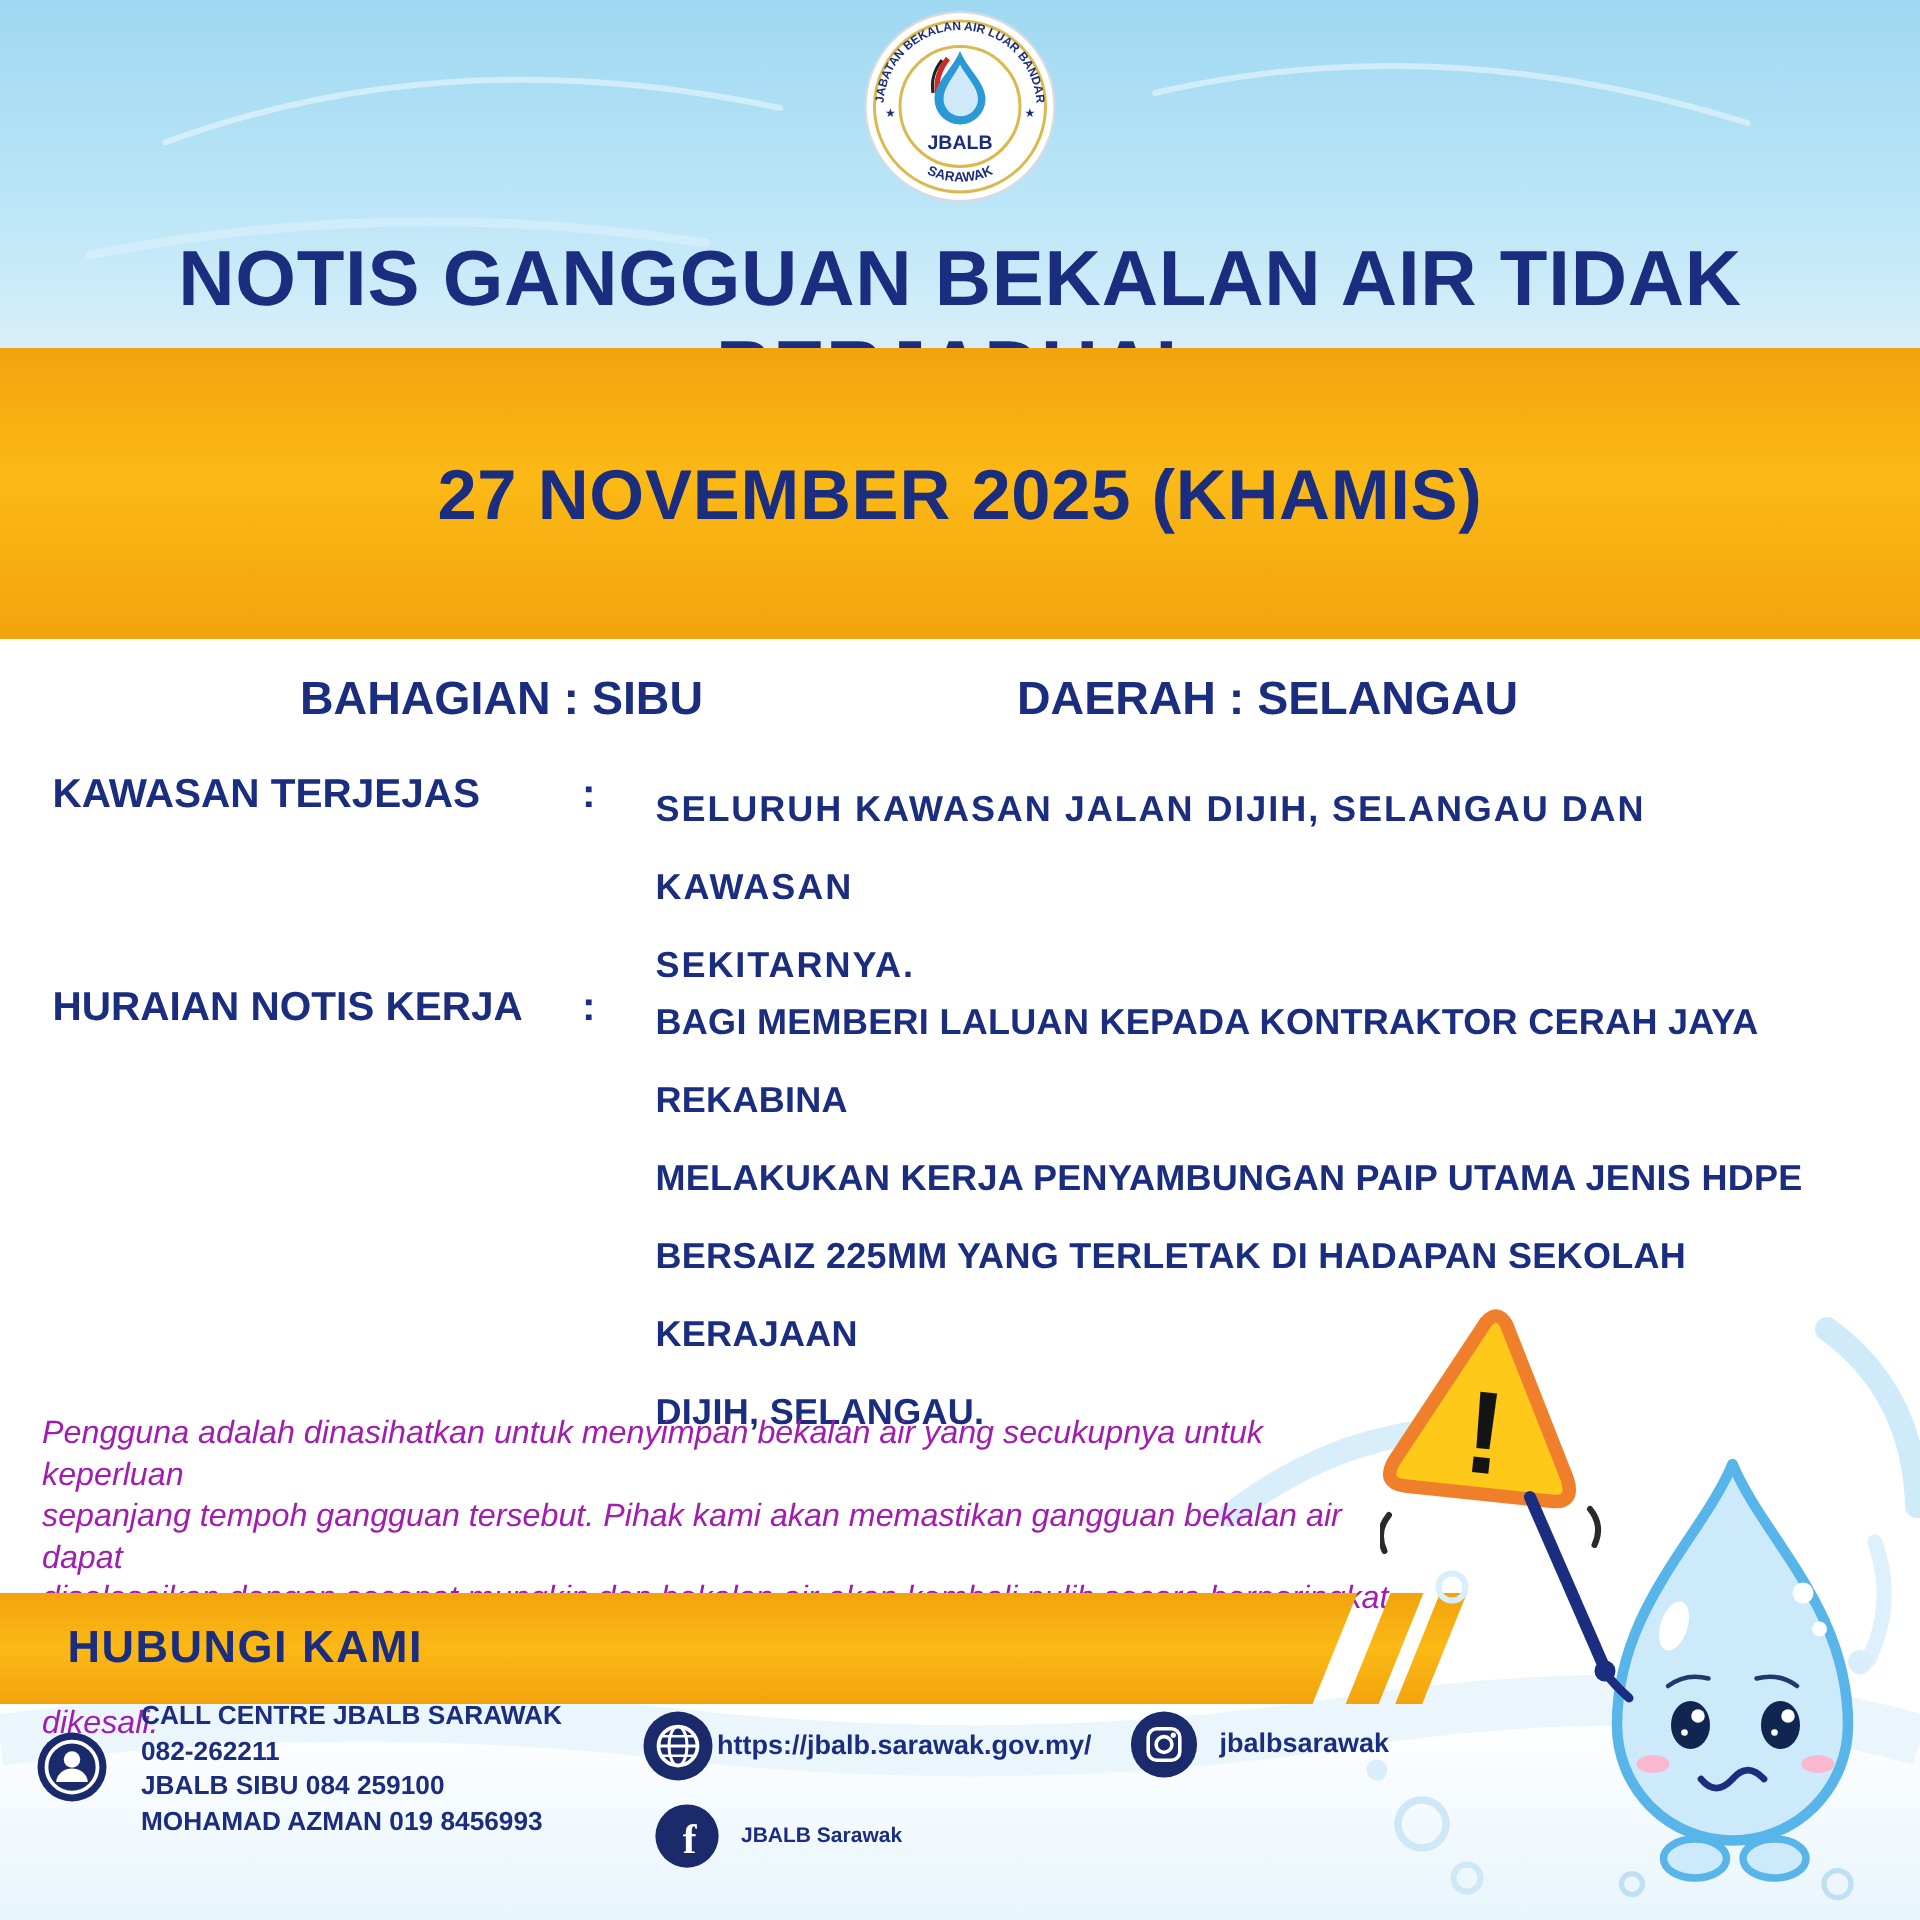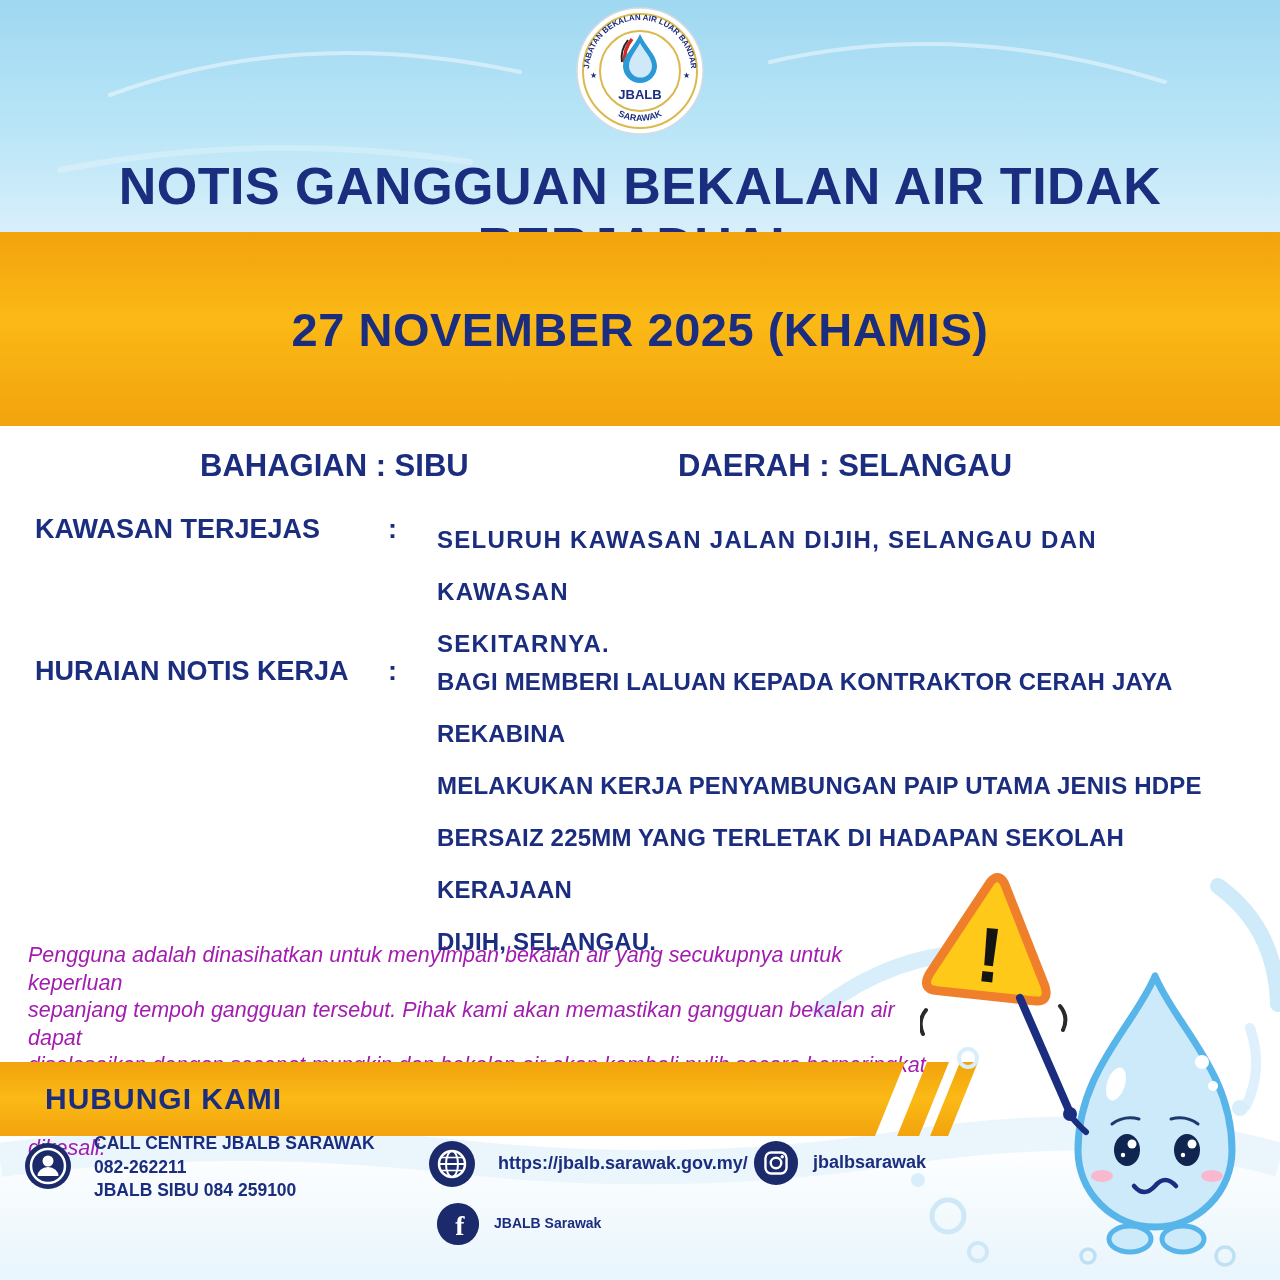--- a/index.html
+++ b/index.html
@@ -45,21 +45,21 @@
     background:linear-gradient(180deg,#f2a30d 0%,#fbb916 50%,#f2a30d 100%);z-index:2;}
   .stripe-1{left:927px;width:22px;}
   .stripe-2{left:960px;width:18px;}
   
   .contact-item{position:absolute;z-index:2;display:flex;align-items:center;}
   .contact-icon{flex:0 0 auto;}
   .contact-text{font-size:17.5px;font-weight:bold;color:#1b2d7e;line-height:23.5px;}
   .contact-phone{left:24px;top:1130px;}
   .contact-phone .contact-text{margin-left:22px;margin-top:2px;}
   .contact-web{left:428px;top:1140px;align-items:center;}
-  .contact-web .contact-text{margin-left:22px;font-size:18px;}
+  .contact-web .contact-text{margin-left:2px;font-size:18px;}
   .contact-fb{left:436px;top:1202px;align-items:center;}
   .contact-fb .contact-text{margin-left:14px;font-size:14px;}
   .contact-ig{left:753px;top:1140px;align-items:center;}
   .contact-ig .contact-text{margin-left:14px;font-size:18px;}
   
   .bg-bottom{position:absolute;left:0;top:860px;z-index:0;pointer-events:none;}
   .bottom-fade{position:absolute;left:0;bottom:0;width:1280px;height:140px;z-index:0;
     background:linear-gradient(180deg,rgba(234,246,252,0),#e8f5fc);}
   .mascot{position:absolute;left:920px;top:858px;z-index:3;pointer-events:none;}
 </style>
@@ -151,20 +151,21 @@
     <svg class="contact-icon" width="48" height="48" viewBox="0 0 48 48">
       <circle cx="24" cy="24" r="23" fill="#1b2a6b"></circle>
       <circle cx="24" cy="24" r="17" fill="none" stroke="#ffffff" stroke-width="2.5"></circle>
       <circle cx="24" cy="19" r="5.5" fill="#ffffff"></circle>
       <path d="M13.5,34 a10.5,9 0 0 1 21,0 Z" fill="#ffffff"></path>
     </svg>
     <div class="contact-text">
       <div>CALL CENTRE JBALB SARAWAK</div>
       <div>082-262211</div>
       <div>JBALB SIBU 084 259100</div>
+      <div>MOHAMAD AZMAN 019 8456993</div>
     </div>
   </div>
 
   <div class="contact-item contact-web">
     <svg class="contact-icon" width="48" height="48" viewBox="0 0 48 48">
       <circle cx="24" cy="24" r="23" fill="#1b2a6b"></circle>
       <circle cx="24" cy="24" r="13" fill="none" stroke="#ffffff" stroke-width="2.5"></circle>
       <ellipse cx="24" cy="24" rx="6" ry="13" fill="none" stroke="#ffffff" stroke-width="2"></ellipse>
       <line x1="11" y1="24" x2="37" y2="24" stroke="#ffffff" stroke-width="2"></line>
       <line x1="13" y1="17.5" x2="35" y2="17.5" stroke="#ffffff" stroke-width="1.6"></line>

